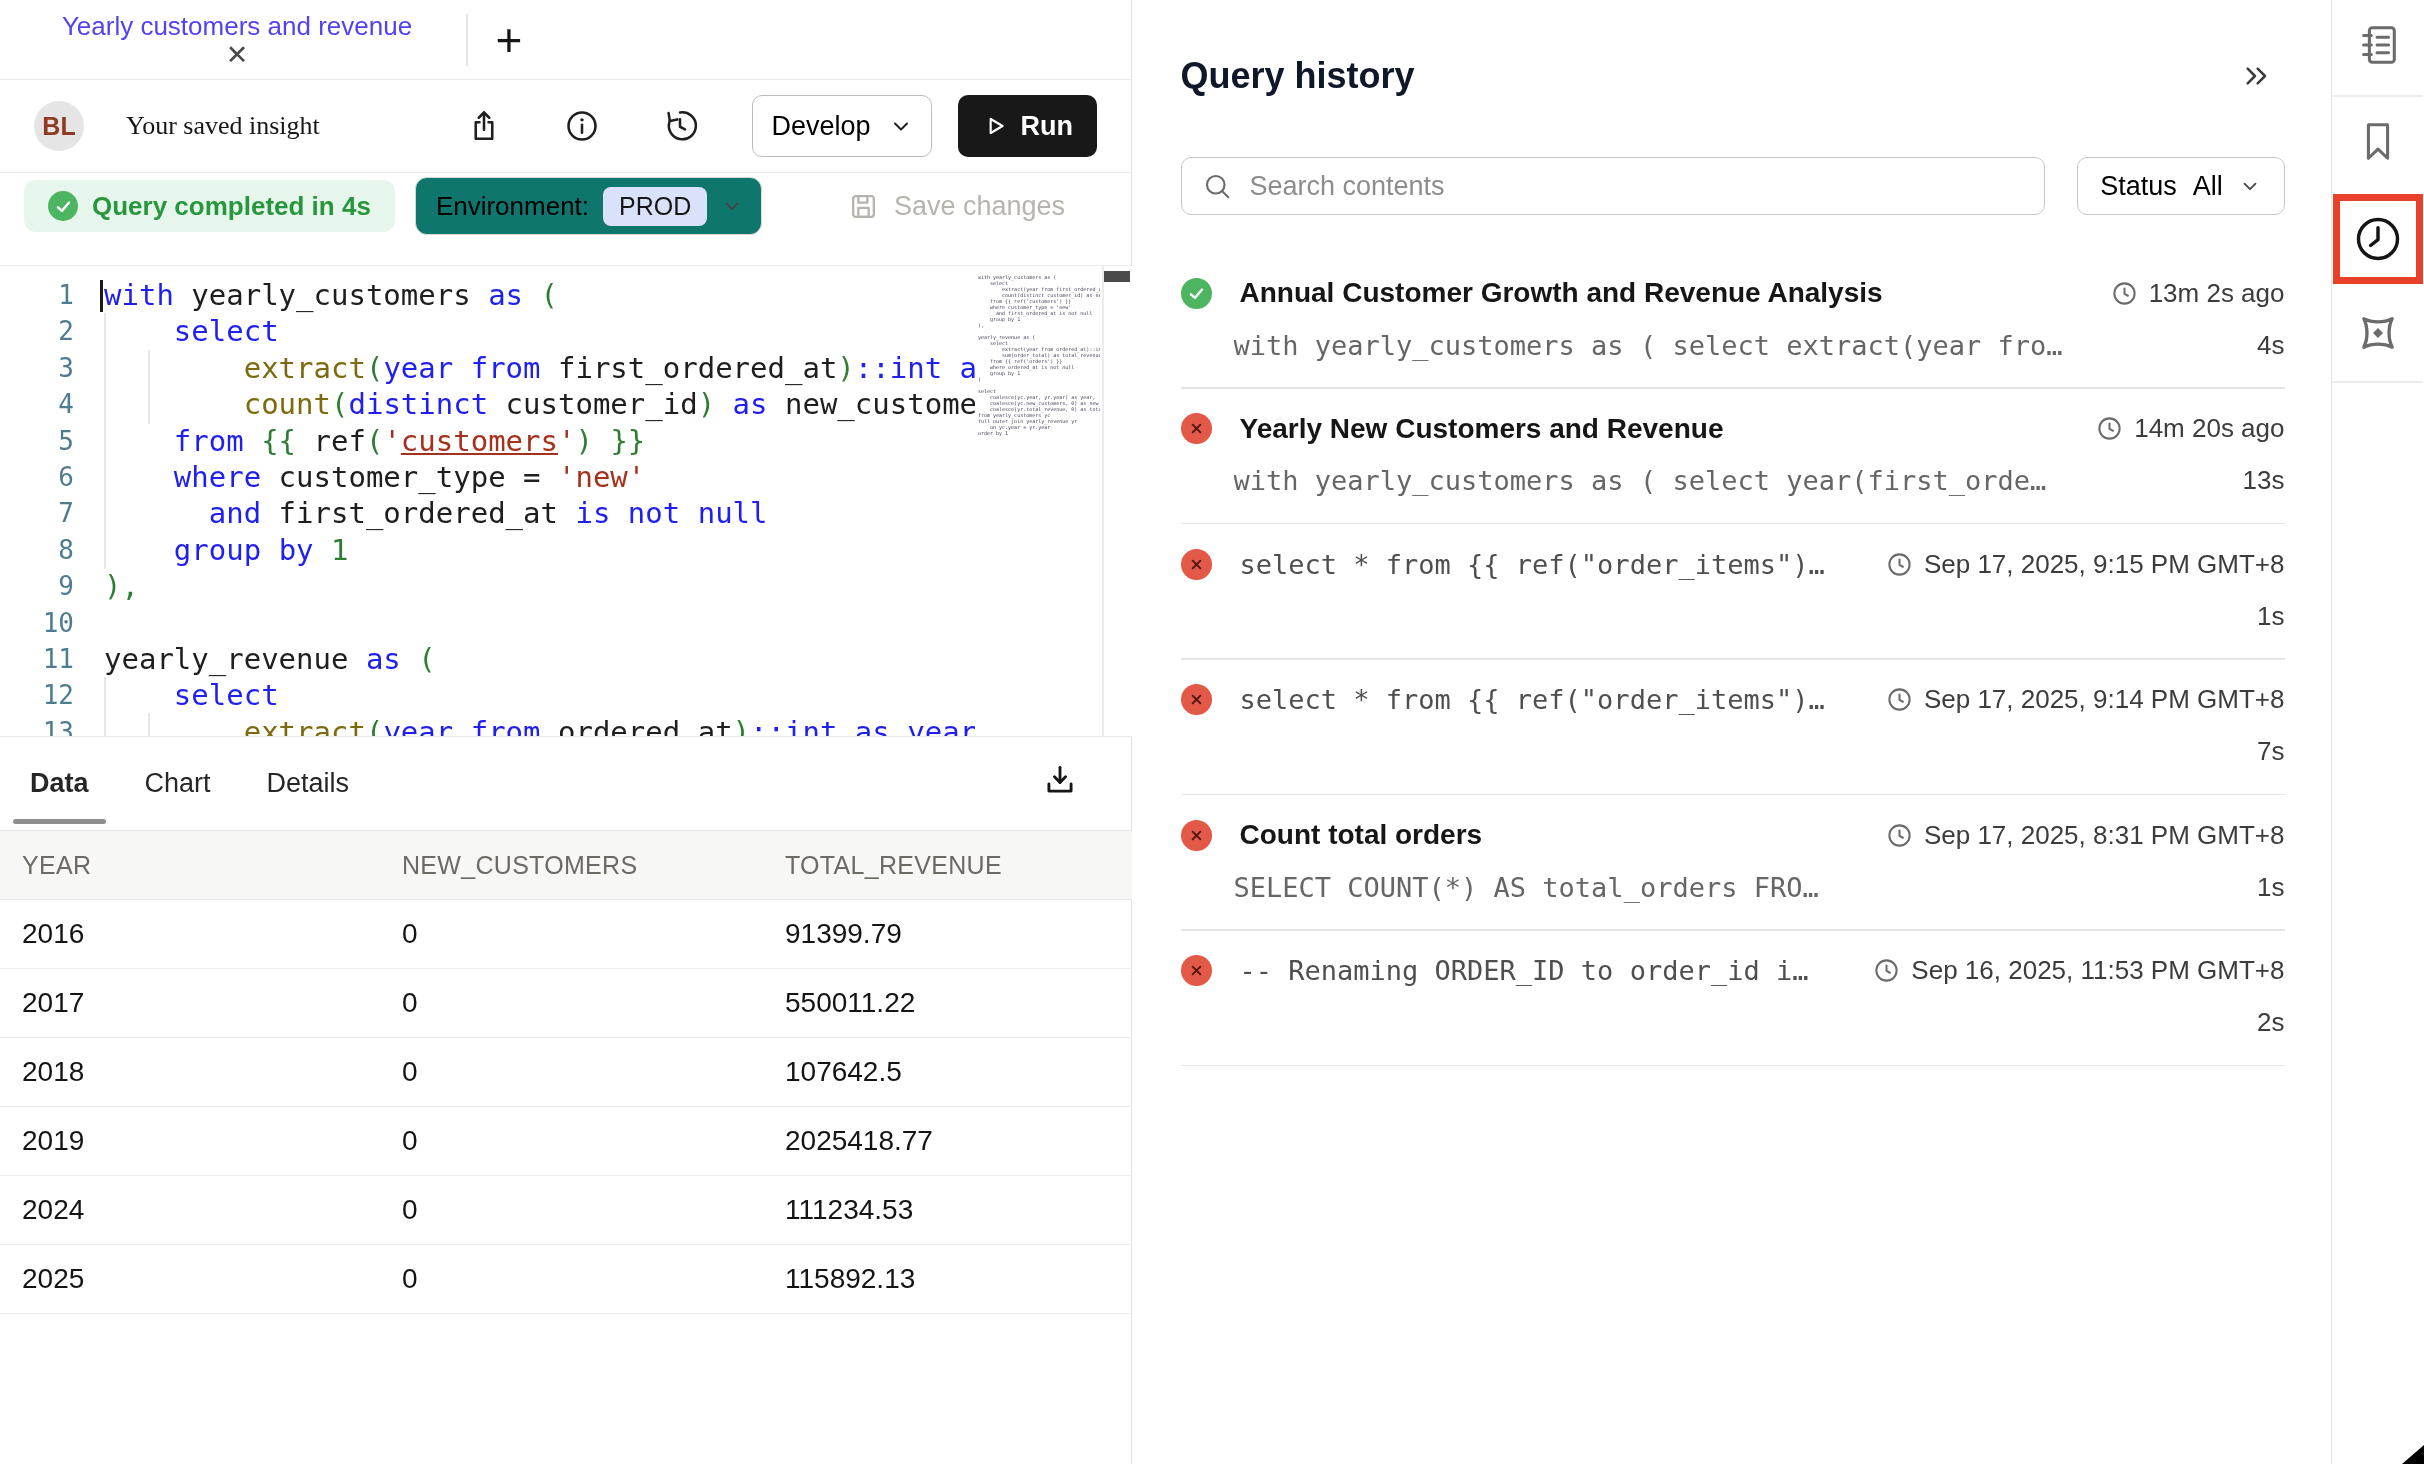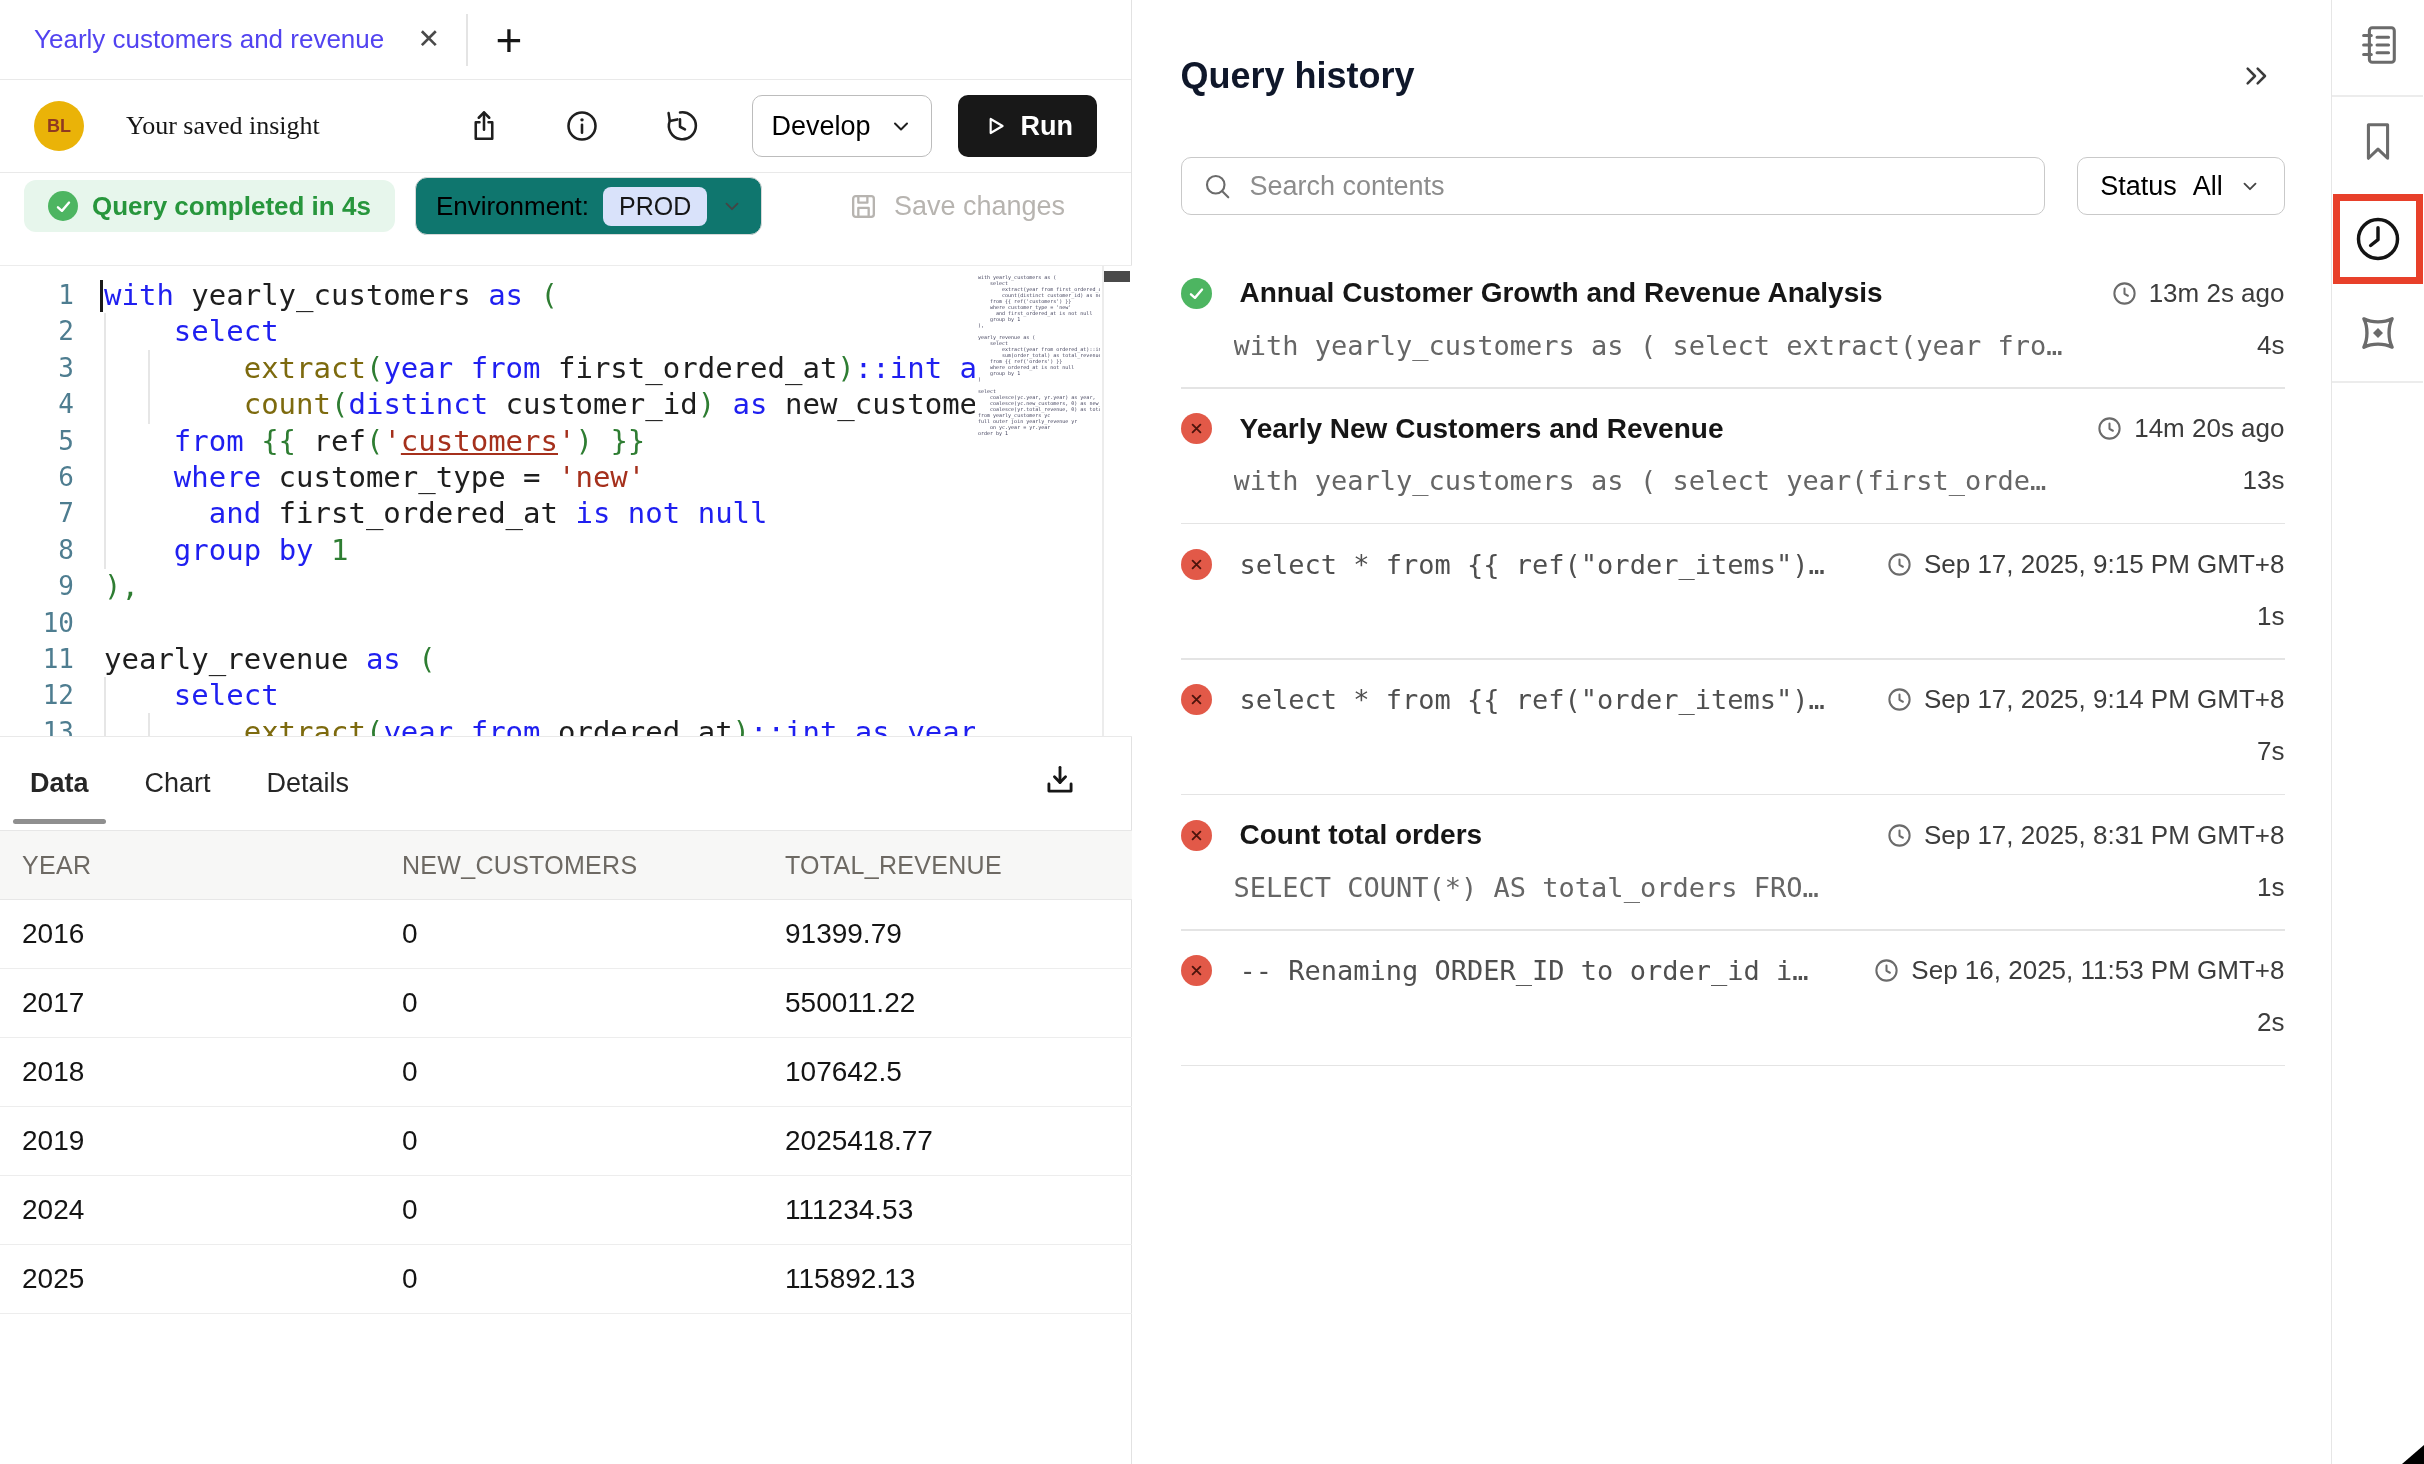--- a/index.html
+++ b/index.html
@@ -5,30 +5,30 @@
   html,body{margin:0;padding:0;background:#fff;}
   .screen{position:relative;width:2424px;height:1464px;background:#fff;overflow:hidden;
           font-family:"Liberation Sans",sans-serif;color:#161616;}
   svg{display:block}
 
   
   .left-panel{position:absolute;left:0;top:0;width:1132px;height:1464px;
               border-right:1.5px solid #e2e2e2;box-sizing:border-box;background:#fff;}
   .tabbar{position:absolute;left:0;top:0;width:100%;height:80px;border-bottom:1.5px solid #e9e9e9;
           display:flex;align-items:center;box-sizing:border-box;}
-  .tab{display:flex;align-items:center;width:466px;padding:0 26px 0 34px;box-sizing:border-box;cursor:pointer;}
+  .tab{display:flex;align-items:center;width:466px;padding:0 26px 0 34px;box-sizing:border-box;cursor:pointer;flex-direction:column;}
   .tab-title{font-size:26px;color:#5243f0;flex:1;white-space:nowrap;}
   .tab-close{font-size:27px;color:#4a4a4a;line-height:1;}
   .tab-sep{width:1.5px;height:52px;background:#e4e4e4;}
   .new-tab{font-size:46px;font-weight:300;color:#161616;margin-left:22px;line-height:1;background:none;border:none;cursor:pointer;}
 
   .toolbar{position:absolute;top:80px;height:93px;left:0;right:0;border-bottom:1.5px solid #e9e9e9;
            display:flex;align-items:center;padding:0 34px;box-sizing:border-box;}
-  .avatar{width:50px;height:50px;border-radius:50%;background:#eab308;color:#8f3a21;font-weight:700;
-          font-size:18px;display:flex;align-items:center;justify-content:center;flex:none;}
+  .avatar{width:50px;height:50px;border-radius:50%;background:#e5e5e5;color:#8f3a21;font-weight:700;
+          font-size:25px;display:flex;align-items:center;justify-content:center;flex:none;}
   .saved-label{font-size:26px;margin-left:42px;white-space:nowrap;font-family:Liberation Serif, serif;}
   .tb-icons{margin-left:auto;display:flex;align-items:center;gap:62px;margin-right:54px;}
   .tb-icon{cursor:pointer;}
   .develop-btn{display:flex;align-items:center;gap:18px;height:62px;padding:0 18px;border:1.5px solid #bcbcbc;
                border-radius:10px;font-size:27px;background:#fff;box-sizing:border-box;cursor:pointer;font-family:inherit;}
   .run-btn{display:flex;align-items:center;gap:13px;height:62px;padding:0 24px;background:#181818;color:#fff;
            border:none;border-radius:10px;font-size:27px;font-weight:600;margin-left:26px;cursor:pointer;font-family:inherit;}
 
   .statusbar{position:absolute;top:160px;height:92px;left:0;right:0;display:flex;align-items:center;
              padding:0 24px;box-sizing:border-box;}

